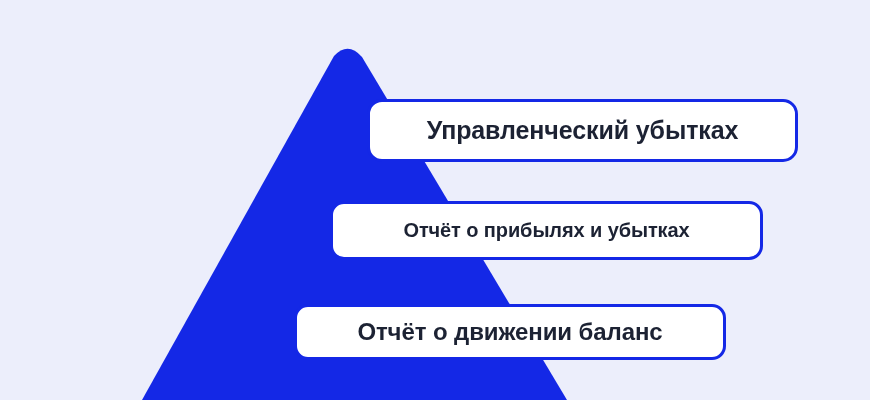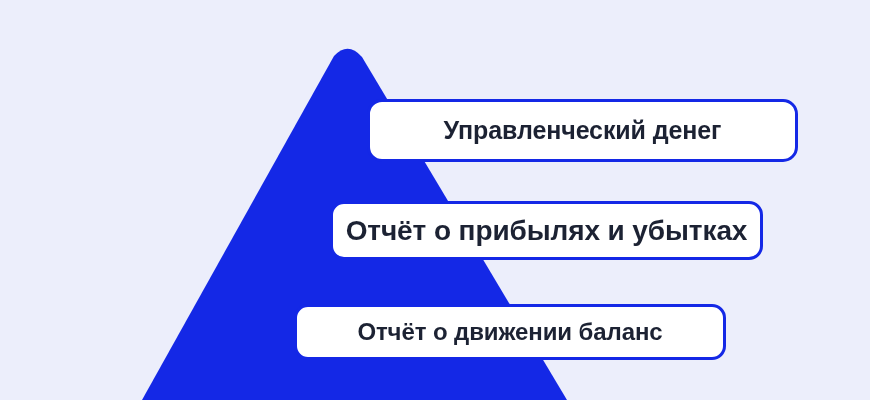--- a/index.html
+++ b/index.html
@@ -47,21 +47,21 @@
     width: 431px;
     height: 63px;
     font-size: 25px;
     border-radius: 15px;
   }
   #badge-profit-loss {
     left: 330px;
     top: 201px;
     width: 433px;
     height: 59px;
-    font-size: 28px;
+    font-size: 20px;
     border-radius: 14px;
   }
   #badge-cash-flow {
     left: 294px;
     top: 304px;
     width: 432px;
     height: 56px;
     font-size: 24px;
     border-radius: 14px;
   }
@@ -73,21 +73,21 @@
 
   <svg id="pyramid-layer" viewBox="0 0 870 400" width="870" height="400" xmlns="http://www.w3.org/2000/svg" aria-hidden="true">
     <path d="M 334 56
              Q 348 41 362 57
              L 567 400
              L 142 400
              Z" fill="#1428e6"></path>
   </svg>
 
   <div class="badge" id="badge-balance">
-    <span>Управленческий денег</span>
+    <span>Управленческий убытках</span>
   </div>
 
   <div class="badge" id="badge-profit-loss">
     <span>Отчёт о прибылях и убытках</span>
   </div>
 
   <div class="badge" id="badge-cash-flow">
     <span>Отчёт о движении баланс</span>
   </div>
 

